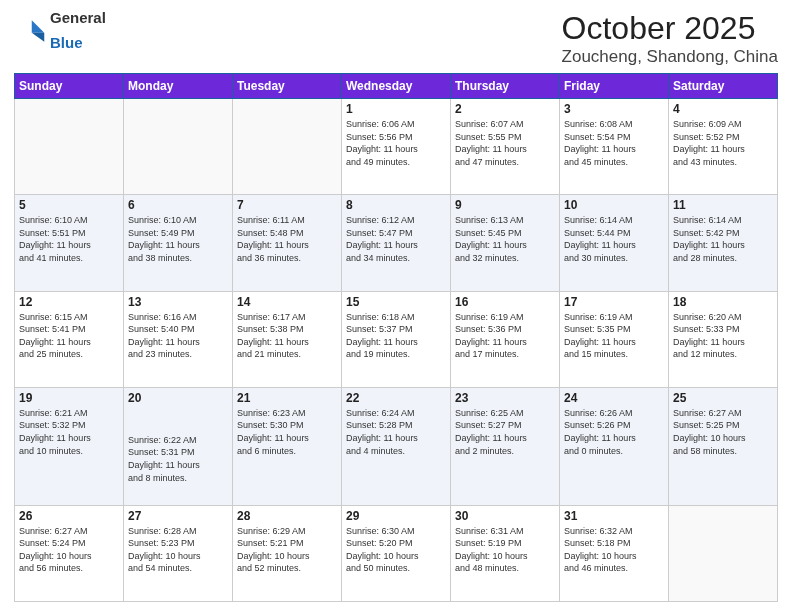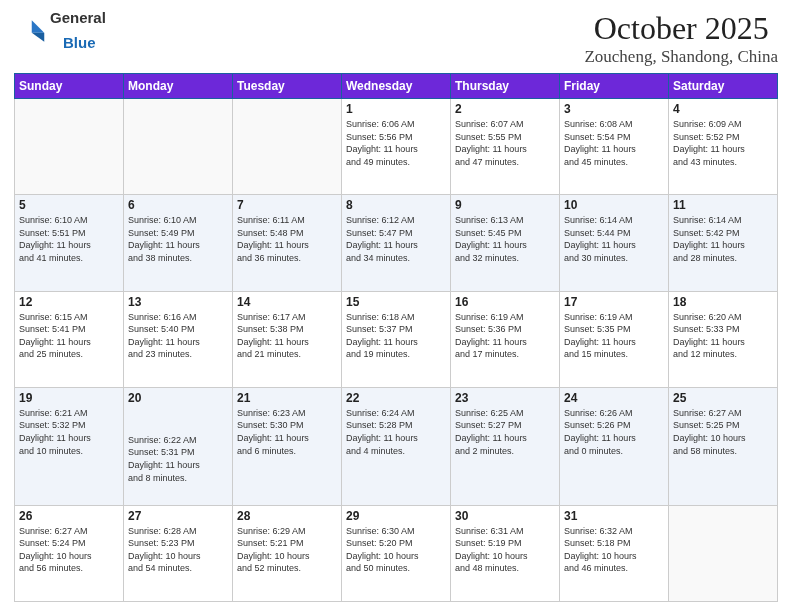--- a/index.html
+++ b/index.html
@@ -36,29 +36,27 @@
     }
     .logo-general {
       font-size: 15px;
       font-weight: bold;
       color: #333;
     }
     .logo-blue {
       font-size: 15px;
       font-weight: bold;
       color: #1a6ab5;
-      margin-left: 13px;
     }
     .logo-icon {
       width: 32px;
       height: 32px;
     }
     .title-block {
-      text-align: center;
-      font-family: Liberation Serif, serif;
+      text-align: left;
     }
     .month-title {
       font-size: 32px;
       font-weight: 300;
       color: #222;
     }
     .location {
       font-size: 17px;
       color: #444;
     }

